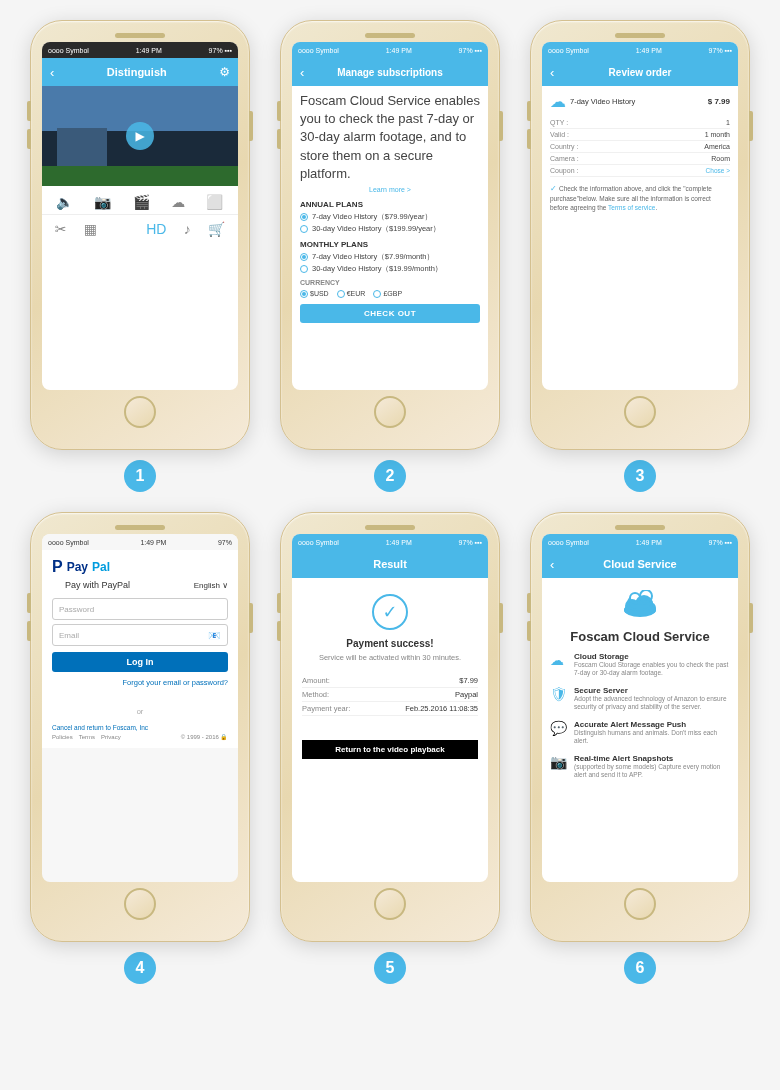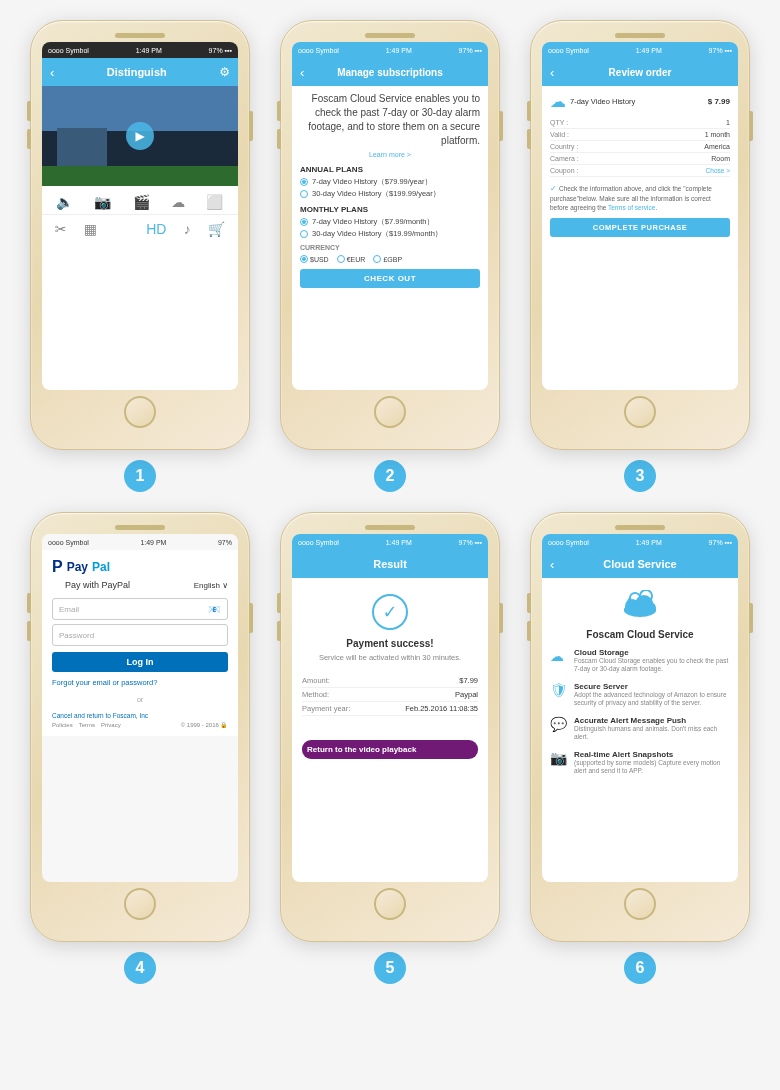--- a/index.html
+++ b/index.html
@@ -217,21 +217,21 @@
     .s4-lang { font-size: 8px; color: #333; }
     .s4-input {
       width: 100%; height: 22px; border: 1px solid #ccc; border-radius: 3px;
       padding: 0 6px; font-size: 8px; color: #aaa; margin-bottom: 4px;
       display: flex; align-items: center;
     }
     .s4-login-btn {
       background: #0070ba; color: white; text-align: center;
       padding: 5px; border-radius: 3px; font-size: 9px; font-weight: bold; margin: 6px 0;
     }
-    .s4-forgot { text-align: left; color: #0070ba; font-size: 7.5px; margin-bottom: 8px; }
+    .s4-forgot { text-align: right; color: #0070ba; font-size: 7.5px; margin-bottom: 20px; }
     .s4-or { text-align: center; font-size: 7.5px; color: #aaa; margin: 4px 0; }
     .s4-debit-btn {
       border: 1px solid #ccc; color: #333; text-align: center;
       padding: 5px; border-radius: 3px; font-size: 8px; background: white;
     }
     .s4-footer { margin-top: 8px; }
     .s4-cancel { color: #0070ba; font-size: 6.5px; margin-bottom: 2px; }
     .s4-policies { display: flex; gap: 6px; }
     .s4-policy { font-size: 6px; color: #888; }
     .s4-copy { font-size: 6px; color: #888; }
@@ -248,38 +248,38 @@
     .s5-header-title { color: white; font-size: 11px; font-weight: 600; }
     .s5-body { padding: 16px 10px 8px; text-align: center; }
     .s5-check { width: 36px; height: 36px; border-radius: 50%; border: 2px solid #4ab8e8; display: flex; align-items: center; justify-content: center; margin: 0 auto 8px; color: #4ab8e8; font-size: 18px; }
     .s5-success { font-size: 10px; font-weight: bold; color: #333; margin-bottom: 4px; }
     .s5-sub { font-size: 7.5px; color: #888; margin-bottom: 12px; }
     .s5-detail { text-align: left; margin-bottom: 24px; }
     .s5-row { display: flex; justify-content: space-between; padding: 2px 0; border-bottom: 1px solid #f0f0f0; }
     .s5-label { font-size: 7.5px; color: #888; }
     .s5-value { font-size: 7.5px; color: #333; }
     .s5-return-btn {
-      background: #701a75; color: white; text-align: left;
-      padding: 5px; border-radius: 9px; font-size: 8px; font-weight: bold;
+      background: #000000; color: white; text-align: center;
+      padding: 5px; border-radius: 0; font-size: 8px; font-weight: bold;
     }
 
     
     .s6-header {
       background: #4ab8e8;
       height: 28px;
       display: flex;
       align-items: center;
       justify-content: center;
       position: relative;
     }
     .s6-header-title { color: white; font-size: 11px; font-weight: 600; }
     .s6-back { color: white; font-size: 13px; position: absolute; left: 8px; }
     .s6-body { padding: 8px 8px; }
     .s6-cloud-icon { text-align: center; font-size: 28px; color: #4ab8e8; margin: 4px 0; }
-    .s6-cloud-title { text-align: center; font-size: 10px; color: #333; font-weight: 600; margin-bottom: 8px; }
+    .s6-cloud-title { text-align: center; font-size: 13px; color: #333; font-weight: 600; margin-bottom: 8px; }
     .s6-feature { display: flex; gap: 6px; margin-bottom: 8px; align-items: flex-start; }
     .s6-feat-icon { font-size: 14px; color: #4ab8e8; flex-shrink: 0; width: 18px; }
     .s6-feat-content { }
     .s6-feat-title { font-size: 8px; font-weight: bold; color: #333; }
     .s6-feat-desc { font-size: 6.5px; color: #888; line-height: 1.3; }
 
     .video-bg {
       width: 100%; height: 100%; background: #1a2a3a; position: relative; overflow: hidden;
     }
     .video-scene {
@@ -358,21 +358,21 @@
         <div class="screen-status-bar">
           <span>oooo Symbol</span>
           <span>1:49 PM</span>
           <span>97% ▪▪▪</span>
         </div>
         <div class="s2-header">
           <span class="s2-back">‹</span>
           <span class="s2-header-title">Manage subscriptions</span>
         </div>
         <div class="s2-body">
-          <p style="font-size:10px;color:#444;text-align:right;line-height:1.4;">Foscam Cloud Service enables you to check the past 7-day or 30-day alarm footage, and to store them on a secure platform.</p>
+          <p style="font-size:13px;color:#444;text-align:left;line-height:1.4;">Foscam Cloud Service enables you to check the past 7-day or 30-day alarm footage, and to store them on a secure platform.</p>
           <p style="text-align:center;margin:2px 0;"><span class="s2-learn">Learn more &gt;</span></p>
           <div class="s2-section-title">Annual plans</div>
           <div class="s2-option">
             <div class="s2-radio selected"></div>
             <span>7-day Video History（$79.99/year）</span>
           </div>
           <div class="s2-option">
             <div class="s2-radio"></div>
             <span>30-day Video History（$199.99/year）</span>
           </div>
@@ -450,21 +450,20 @@
             <span class="s3-label">Camera :</span>
             <span class="s3-value">Room</span>
           </div>
           <div class="s3-row">
             <span class="s3-label">Coupon :</span>
             <span class="s3-check-link">Chose &gt;</span>
           </div>
           <div class="s3-note">
             <span style="color:#4ab8e8;font-size:8px;">✓ </span>Check the information above, and click the "complete purchase"below. Make sure all the information is correct before agreeing the <span class="s3-check-link">Terms of service</span>.
           </div>
-          <div class="s3-complete-btn">COMPLETE PURCHASE</div>
         </div>
       </div>
       <div class="phone-home-btn"></div>
     </div>
     <div class="step-badge">3</div>
   </div>
 
   <div class="phone-wrapper">
     <div class="phone">
       <div class="phone-side-btn-left"></div>
@@ -483,25 +482,25 @@
           <div style="display:flex;align-items:center;gap:4px;margin-bottom:4px;">
             <span style="font-size:16px;font-weight:900;color:#003087;">P</span>
             <span style="font-size:12px;font-weight:bold;color:#003087;">Pay</span>
               <span style="font-size:12px;font-weight:bold;color:#009cde;">Pal</span>
           </div>
           <div class="s4-subtitle">
             <span class="s4-pay-text">Pay with PayPal</span>
             <span class="s4-lang">English ∨</span>
           </div>
           <div class="s4-input">
+            <span>Password</span>
+          </div>
+          <div class="s4-input">
             <span>Email</span>
             <span style="margin-left:auto;font-size:10px;color:#ccc;">📧</span>
-          </div>
-          <div class="s4-input">
-            <span>Password</span>
           </div>
           <div class="s4-login-btn">Log In</div>
           <div class="s4-forgot">Forgot your email or password?</div>
           <div class="s4-or">or</div>
           <div class="s4-footer">
             <div class="s4-cancel">Cancel and return to Foscam, Inc</div>
             <div style="display:flex;justify-content:space-between;align-items:center;">
               <div class="s4-policies">
                 <span class="s4-policy">Policies</span>
                 <span class="s4-policy">Terms</span>

